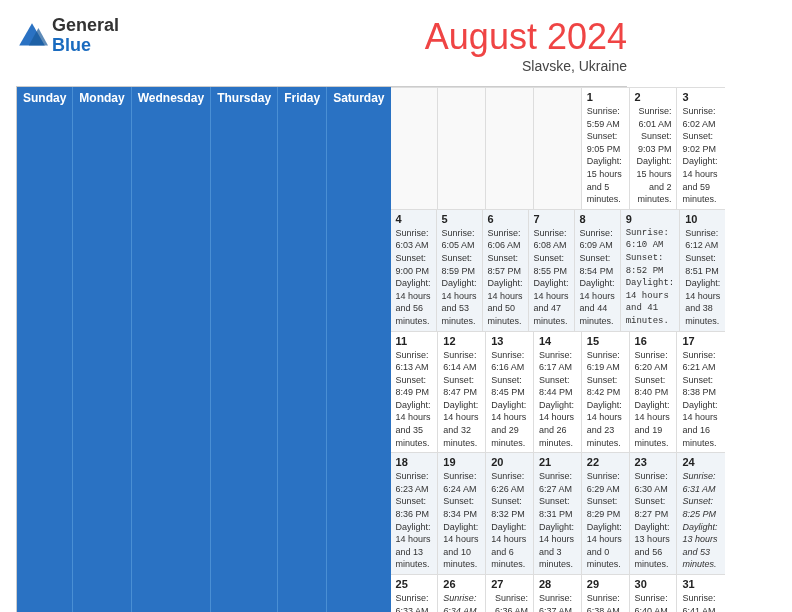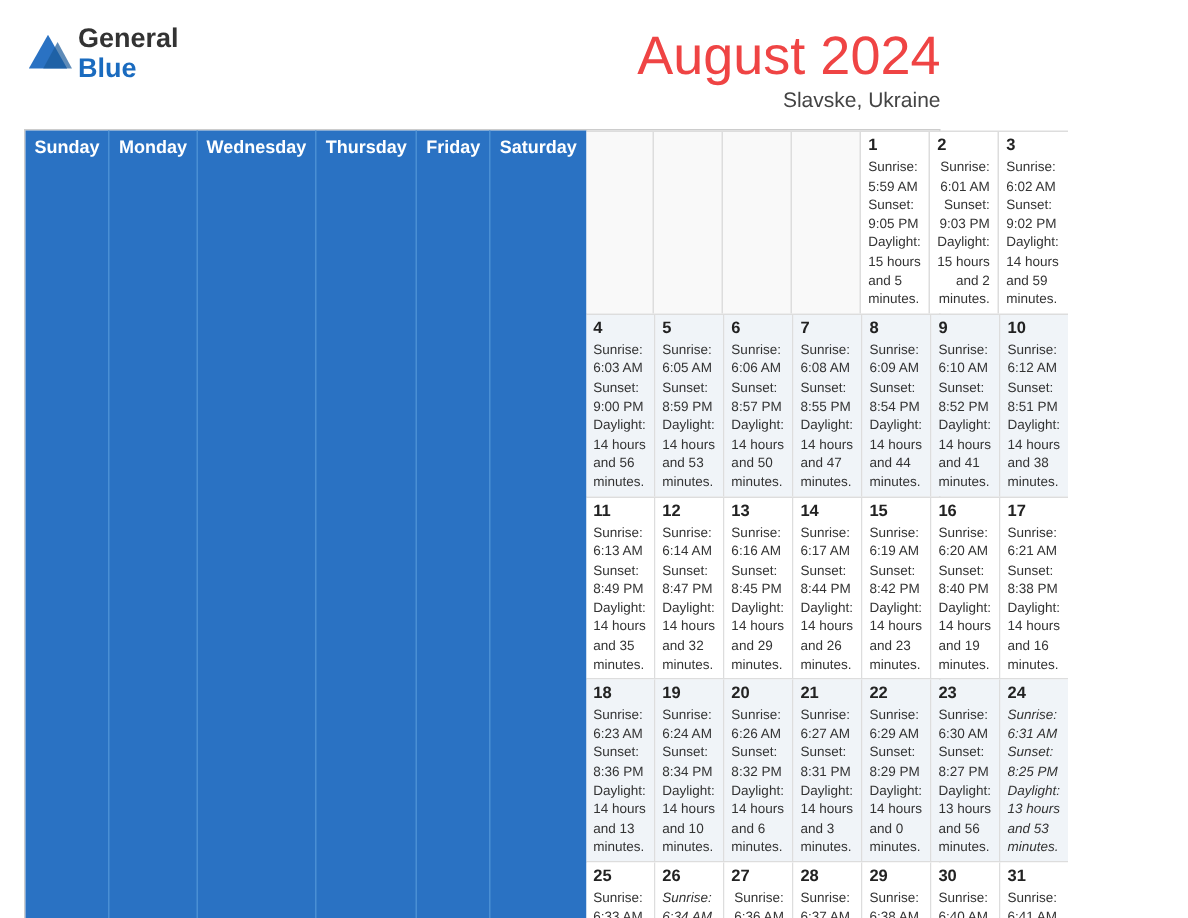--- a/index.html
+++ b/index.html
@@ -208,21 +208,21 @@
           </div>
           <div class="cal-cell alt-row">
             <div class="day-num">8</div>
             <div class="day-info" style="white-space: pre-line;">Sunrise: 6:09 AM
 Sunset: 8:54 PM
 Daylight: 14 hours
 and 44 minutes.</div>
           </div>
           <div class="cal-cell alt-row">
             <div class="day-num">9</div>
-            <div class="day-info" style="white-space: pre-line;">Sunrise: 6:10 AM
+            <div class="day-info" style="white-space: pre-line; font-family: Liberation Mono, monospace;">Sunrise: 6:10 AM
 Sunset: 8:52 PM
 Daylight: 14 hours
 and 41 minutes.</div>
           </div>
           <div class="cal-cell alt-row">
             <div class="day-num">10</div>
             <div class="day-info" style="white-space: pre-line;">Sunrise: 6:12 AM
 Sunset: 8:51 PM
 Daylight: 14 hours
 and 38 minutes.</div>

